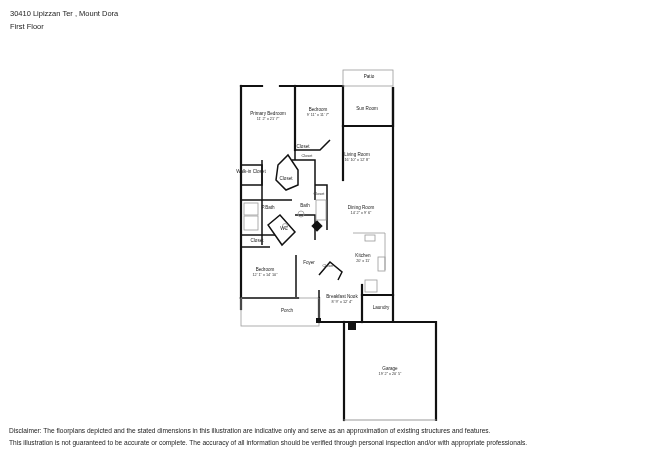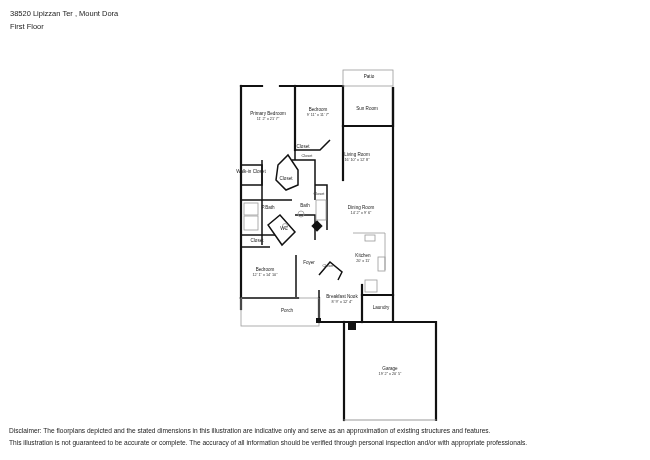--- a/index.html
+++ b/index.html
@@ -6,21 +6,21 @@
   body{width:650px;height:460px;position:relative;overflow:hidden;font-family:"Liberation Sans",sans-serif;color:#222;}
   .hdr{position:absolute;left:10px;font-size:7.5px;color:#222;}
   .disc{position:absolute;left:9px;font-size:6.6px;color:#222;white-space:nowrap;}
   svg{position:absolute;left:0;top:0;}
   .lbl{font-family:"Liberation Sans",sans-serif;font-size:4.6px;fill:#222;text-anchor:middle;}
   .dim{font-family:"Liberation Sans",sans-serif;font-size:3.8px;fill:#333;text-anchor:middle;}
 </style>
 </head>
 <body>
 
-<div class="hdr" style="top:9px;">38520 Lipizzan Ter , Mount Dora</div>
+<div class="hdr" style="top:9px;">30410 Lipizzan Ter , Mount Dora</div>
 <div class="hdr" style="top:22px;">First Floor</div>
 
 <svg width="650" height="460" viewBox="0 0 650 460">
   <g fill="none" stroke="#111" stroke-width="2.2" stroke-linecap="square">
 
     <path d="M241 86 L241 298"></path>
     <path d="M241 86 L262 86 M280 86 L330 86 M320 86 L343 86"></path>
     <path d="M295 86 L295 150"></path>
     <path d="M343 86 L343 126 L393 126 L393 88"></path>
     <path d="M393 88 L393 295"></path>

